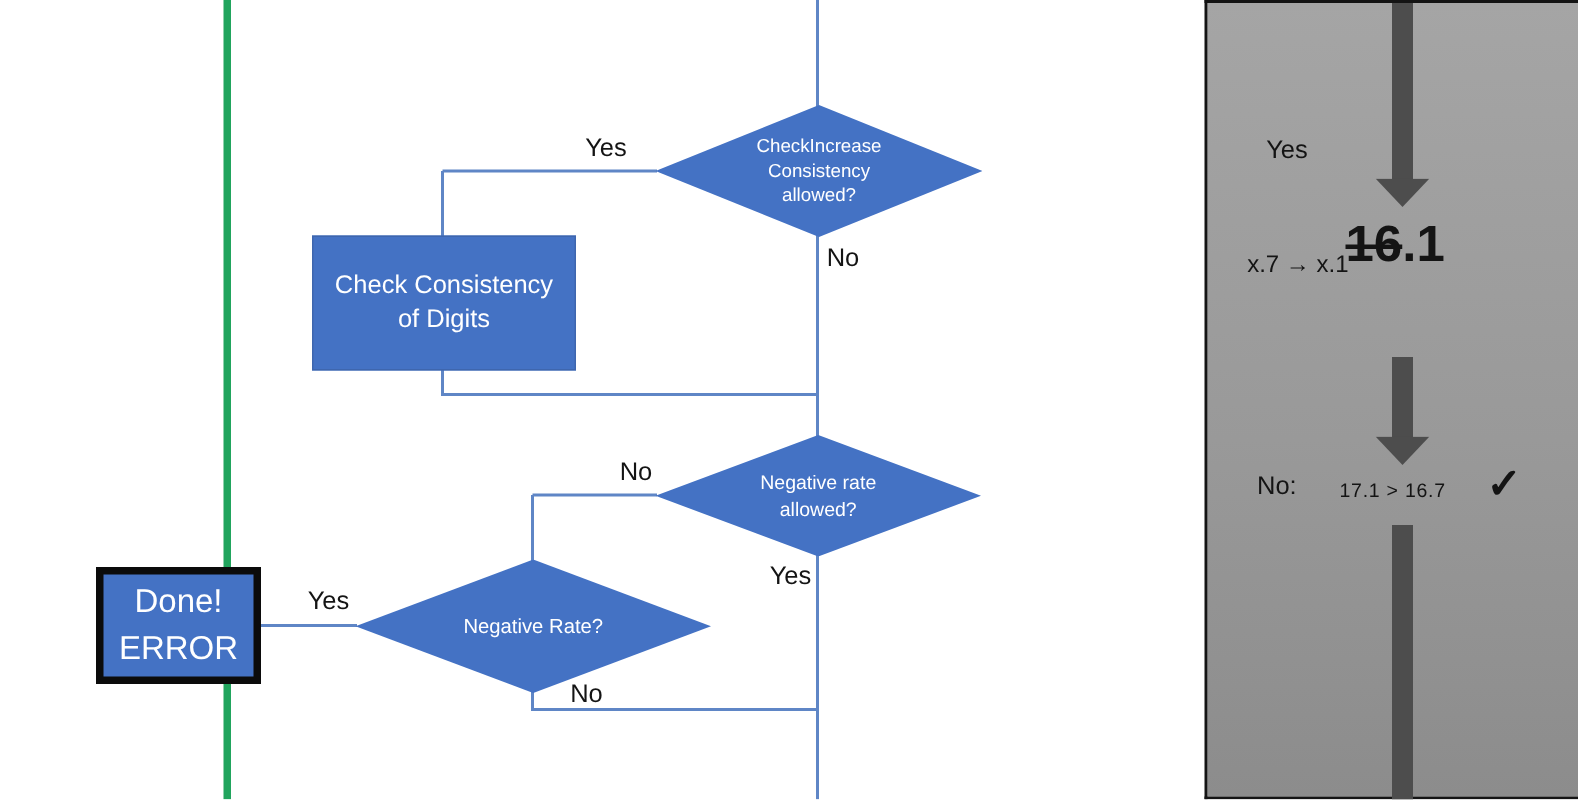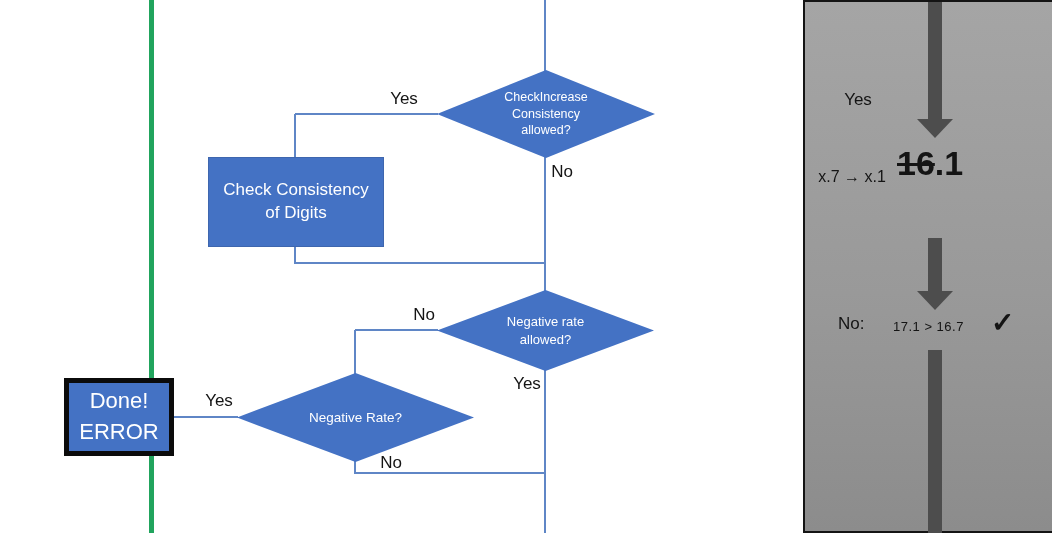--- a/index.html
+++ b/index.html
@@ -27,21 +27,21 @@
   .d3-text{font-size:13.5px;text-align:right;}
   .proc-text{font-size:17px;line-height:1.35;}
   .done-text{font-size:22px;line-height:1.4;}
   .panel{position:absolute;left:803px;top:0;width:252px;height:533px;z-index:2;
          background:linear-gradient(180deg,var(--panel-top) 0%,#999999 55%,var(--panel-bottom) 100%);
          border:2px solid #141414;border-right:none;}
   .arrow-shaft{position:absolute;left:123px;width:14px;background:var(--arrow-fill);}
   .arrow-head{position:absolute;left:112px;width:36px;height:19px;background:var(--arrow-fill);
               clip-path:polygon(0 0,100% 0,50% 100%);}
   .panel-yes{position:absolute;left:31px;top:88px;width:44px;font-size:17px;text-align:center;}
-  .rule-block{position:absolute;left:0;top:163px;width:94px;text-align:center;font-size:16px;line-height:24px;}
+  .rule-block{position:absolute;left:0;top:163px;width:94px;text-align:right;font-size:16px;line-height:24px;}
   .numbers{position:absolute;left:92px;top:143px;font-size:34px;line-height:36px;font-weight:600;letter-spacing:0;}
   .struck{text-decoration:line-through;text-decoration-thickness:3px;}
   .result-no{position:absolute;left:33px;top:312px;font-size:17px;}
   .result-cmp{position:absolute;left:88px;top:317px;font-size:13px;letter-spacing:.5px;}
   .result-check{position:absolute;left:186px;top:304px;font-size:28px;font-weight:700;}
 </style>
 </head>
 <body>
 
 <div class="stage">

